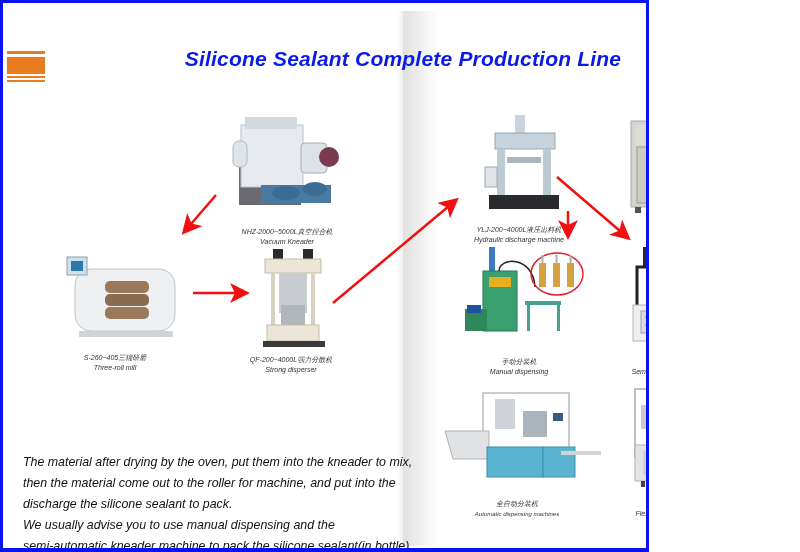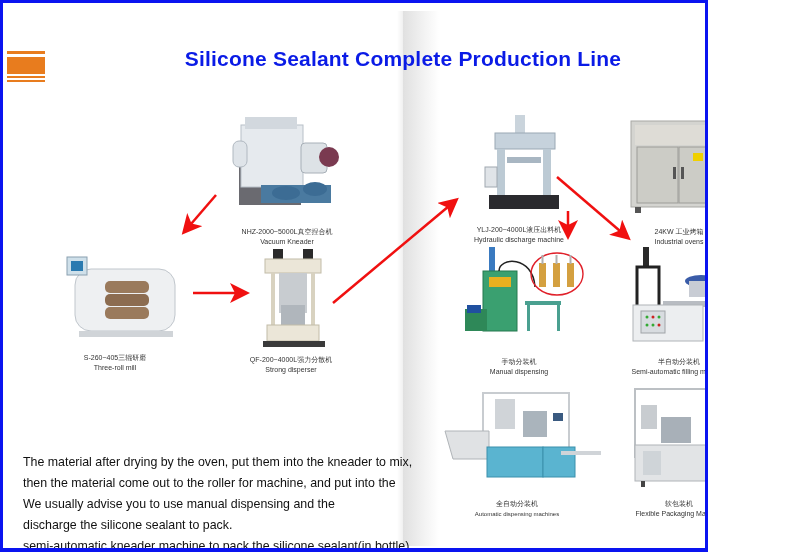--- a/index.html
+++ b/index.html
@@ -1,17 +1,17 @@
 <!DOCTYPE html>
 <html><head>
 <meta charset="utf-8">
 <style>
   html, body { margin:0; padding:0; }
   body { width:800px; height:552px; overflow:hidden; background:#fff; font-family:"Liberation Sans", sans-serif; }
-  .page { position:relative; width:708px; height:552px; box-sizing:border-box; border:3px solid #0a14f0; border-left-width:3px; border-right-width:3px; border-top-width:3px; border-bottom-width:4px; background:#fff; overflow:hidden; }
+  .page { position:relative; width:649px; height:552px; box-sizing:border-box; border:3px solid #0a14f0; border-left-width:3px; border-right-width:3px; border-top-width:3px; border-bottom-width:4px; background:#fff; overflow:hidden;font-style:italic; }
   .fold { position:absolute; left:400px; top:8px; width:36px; height:535px; background:linear-gradient(to right,#e0e0e0,#f3f3f3 60%,#ffffff); }
   .fold-left { position:absolute; left:394px; top:8px; width:6px; height:535px; background:linear-gradient(to right,#fff,#f0f0f0); }
   .deco { position:absolute; width:38px; height:30px; }
   .deco .b1 { position:absolute; left:0; top:0; width:100%; height:3px; background:#e87c1e; }
   .deco .b2 { position:absolute; left:0; top:6px; width:100%; height:17px; background:#e87c1e; }
   .deco .b3 { position:absolute; left:0; top:25px; width:100%; height:2px; background:#e87c1e; }
   .deco .b4 { position:absolute; left:0; top:29px; width:100%; height:2px; background:#e87c1e; }
   .title { position:absolute; left:0; top:44px; width:800px; text-align:center; font-weight:bold; font-size:21px; color:#0a1be6; letter-spacing:0.2px; }
   .machine { position:absolute; }
   .cap { position:absolute; text-align:center; font-size:7px; color:#333; line-height:10px; white-space:nowrap; transform:translateX(-50%); }
@@ -238,17 +238,17 @@
     <line x1="213" y1="192" x2="182" y2="228" stroke="#f01010" stroke-width="2.5" marker-end="url(#ah)"></line>
     <line x1="190" y1="290" x2="242" y2="290" stroke="#f01010" stroke-width="2.5" marker-end="url(#ah)"></line>
     <line x1="330" y1="300" x2="452" y2="198" stroke="#f01010" stroke-width="2.5" marker-end="url(#ah)"></line>
     <line x1="565" y1="208" x2="565" y2="232" stroke="#f01010" stroke-width="2.5" marker-end="url(#ah)"></line>
     <line x1="554" y1="174" x2="624" y2="234" stroke="#f01010" stroke-width="2.5" marker-end="url(#ah)"></line>
   </svg>
 
   <div class="desc">
     <p>The material after drying by the oven, put them into the kneader to mix,</p>
     <p>then the material come out to the roller for machine, and put into the</p>
+    <p>discharge the silicone sealant to pack.</p>
     <p>We usually advise you to use manual dispensing and the</p>
-    <p>discharge the silicone sealant to pack.</p>
     <p>semi-automatic kneader machine to pack the silicone sealant(in bottle)</p>
   </div>
 </div>
 
 </body></html>

